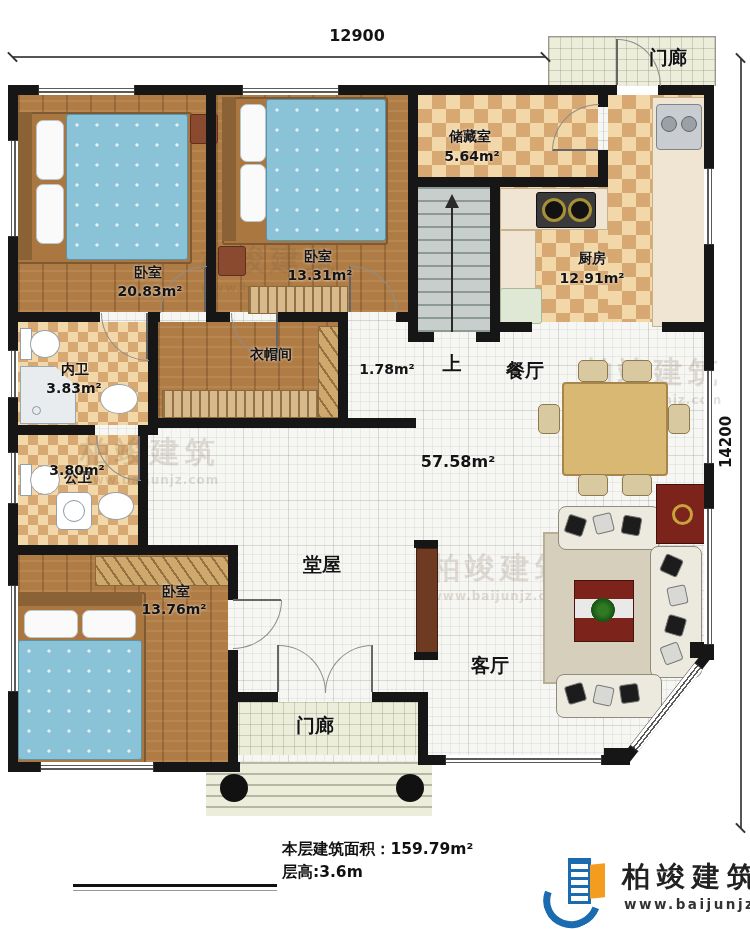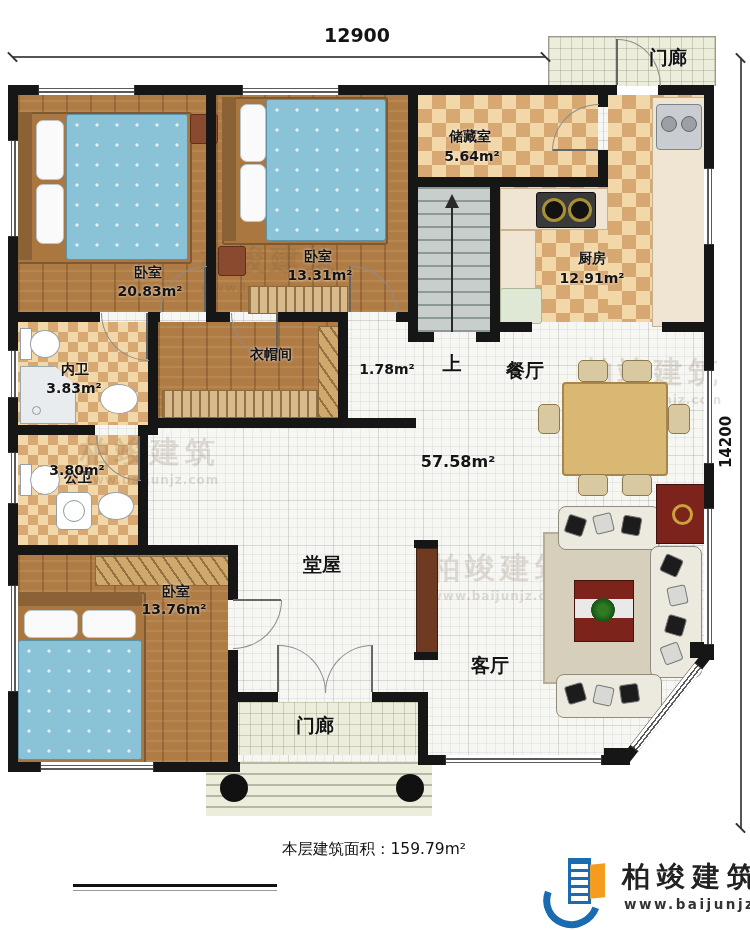--- a/index.html
+++ b/index.html
@@ -259,30 +259,31 @@
   <div class="lbl area" style="left:458px;top:461px;font-size:16px">57.58m²</div>
   <div class="lbl big" style="left:322px;top:565px">堂屋</div>
   <div class="lbl name" style="left:176px;top:592px">卧室</div>
   <div class="lbl area" style="left:174px;top:609px">13.76m²</div>
   <div class="lbl big" style="left:490px;top:666px">客厅</div>
   <div class="lbl big" style="left:315px;top:726px">门廊</div>
 
   <div class="dim" style="left:12px;top:56px;width:533px;height:1.6px"></div>
   <div class="tick" style="left:6px;top:56px"></div>
   <div class="tick" style="left:539px;top:56px"></div>
-  <div class="lbl" style="left:357px;top:35px;font-size:19px">12900</div>
+  <div class="lbl" style="left:357px;top:35px;font-size:16px">12900</div>
   <div class="dim" style="left:740px;top:58px;width:1.6px;height:770px"></div>
   <div class="tick" style="left:734px;top:57px"></div>
   <div class="tick" style="left:734px;top:827px"></div>
   <div class="lbl" style="left:726px;top:442px;font-size:15px;transform:translate(-50%,-50%) rotate(-90deg)">14200</div>
 
   <div class="abs" style="left:73px;top:884px;width:204px;height:3px;background:#111"></div>
   <div class="abs" style="left:73px;top:890px;width:204px;height:1px;background:#999"></div>
-  <div class="abs" style="left:282px;top:838px;font-size:15.5px;font-weight:normal;color:#111;line-height:22.5px">
+  <div class="abs" style="left:282px;top:838px;font-size:15.5px;font-weight:bold;color:#111;line-height:22.5px">
     <div>本层建筑面积：159.79m²</div>
+    <div>层高:3.6m</div>
   </div>
 
   <div class="abs" style="left:540px;top:852px;width:200px;height:70px">
     <div style="position:absolute;left:3px;top:20px;width:44px;height:42px;border:7px solid #1a6bb0;border-radius:50%;border-top-color:transparent;border-right-color:transparent;transform:rotate(-25deg)"></div>
     <div style="position:absolute;left:28px;top:6px;width:17px;height:40px;border:3px solid #1a6bb0;background:repeating-linear-gradient(to bottom,#1a6bb0 0 3px,#fff 3px 8px)"></div>
     <div style="position:absolute;left:50px;top:12px;width:15px;height:34px;background:#f49c1e;transform:skewY(-6deg)"></div>
     <div class="abs" style="left:82px;top:6px;font-size:28px;font-weight:bold;color:#222;letter-spacing:7px;white-space:nowrap">柏竣建筑</div>
     <div class="abs" style="left:84px;top:44px;font-size:13.5px;font-weight:bold;color:#333;letter-spacing:2.5px;white-space:nowrap">www.baijunjz.com</div>
   </div>
 

